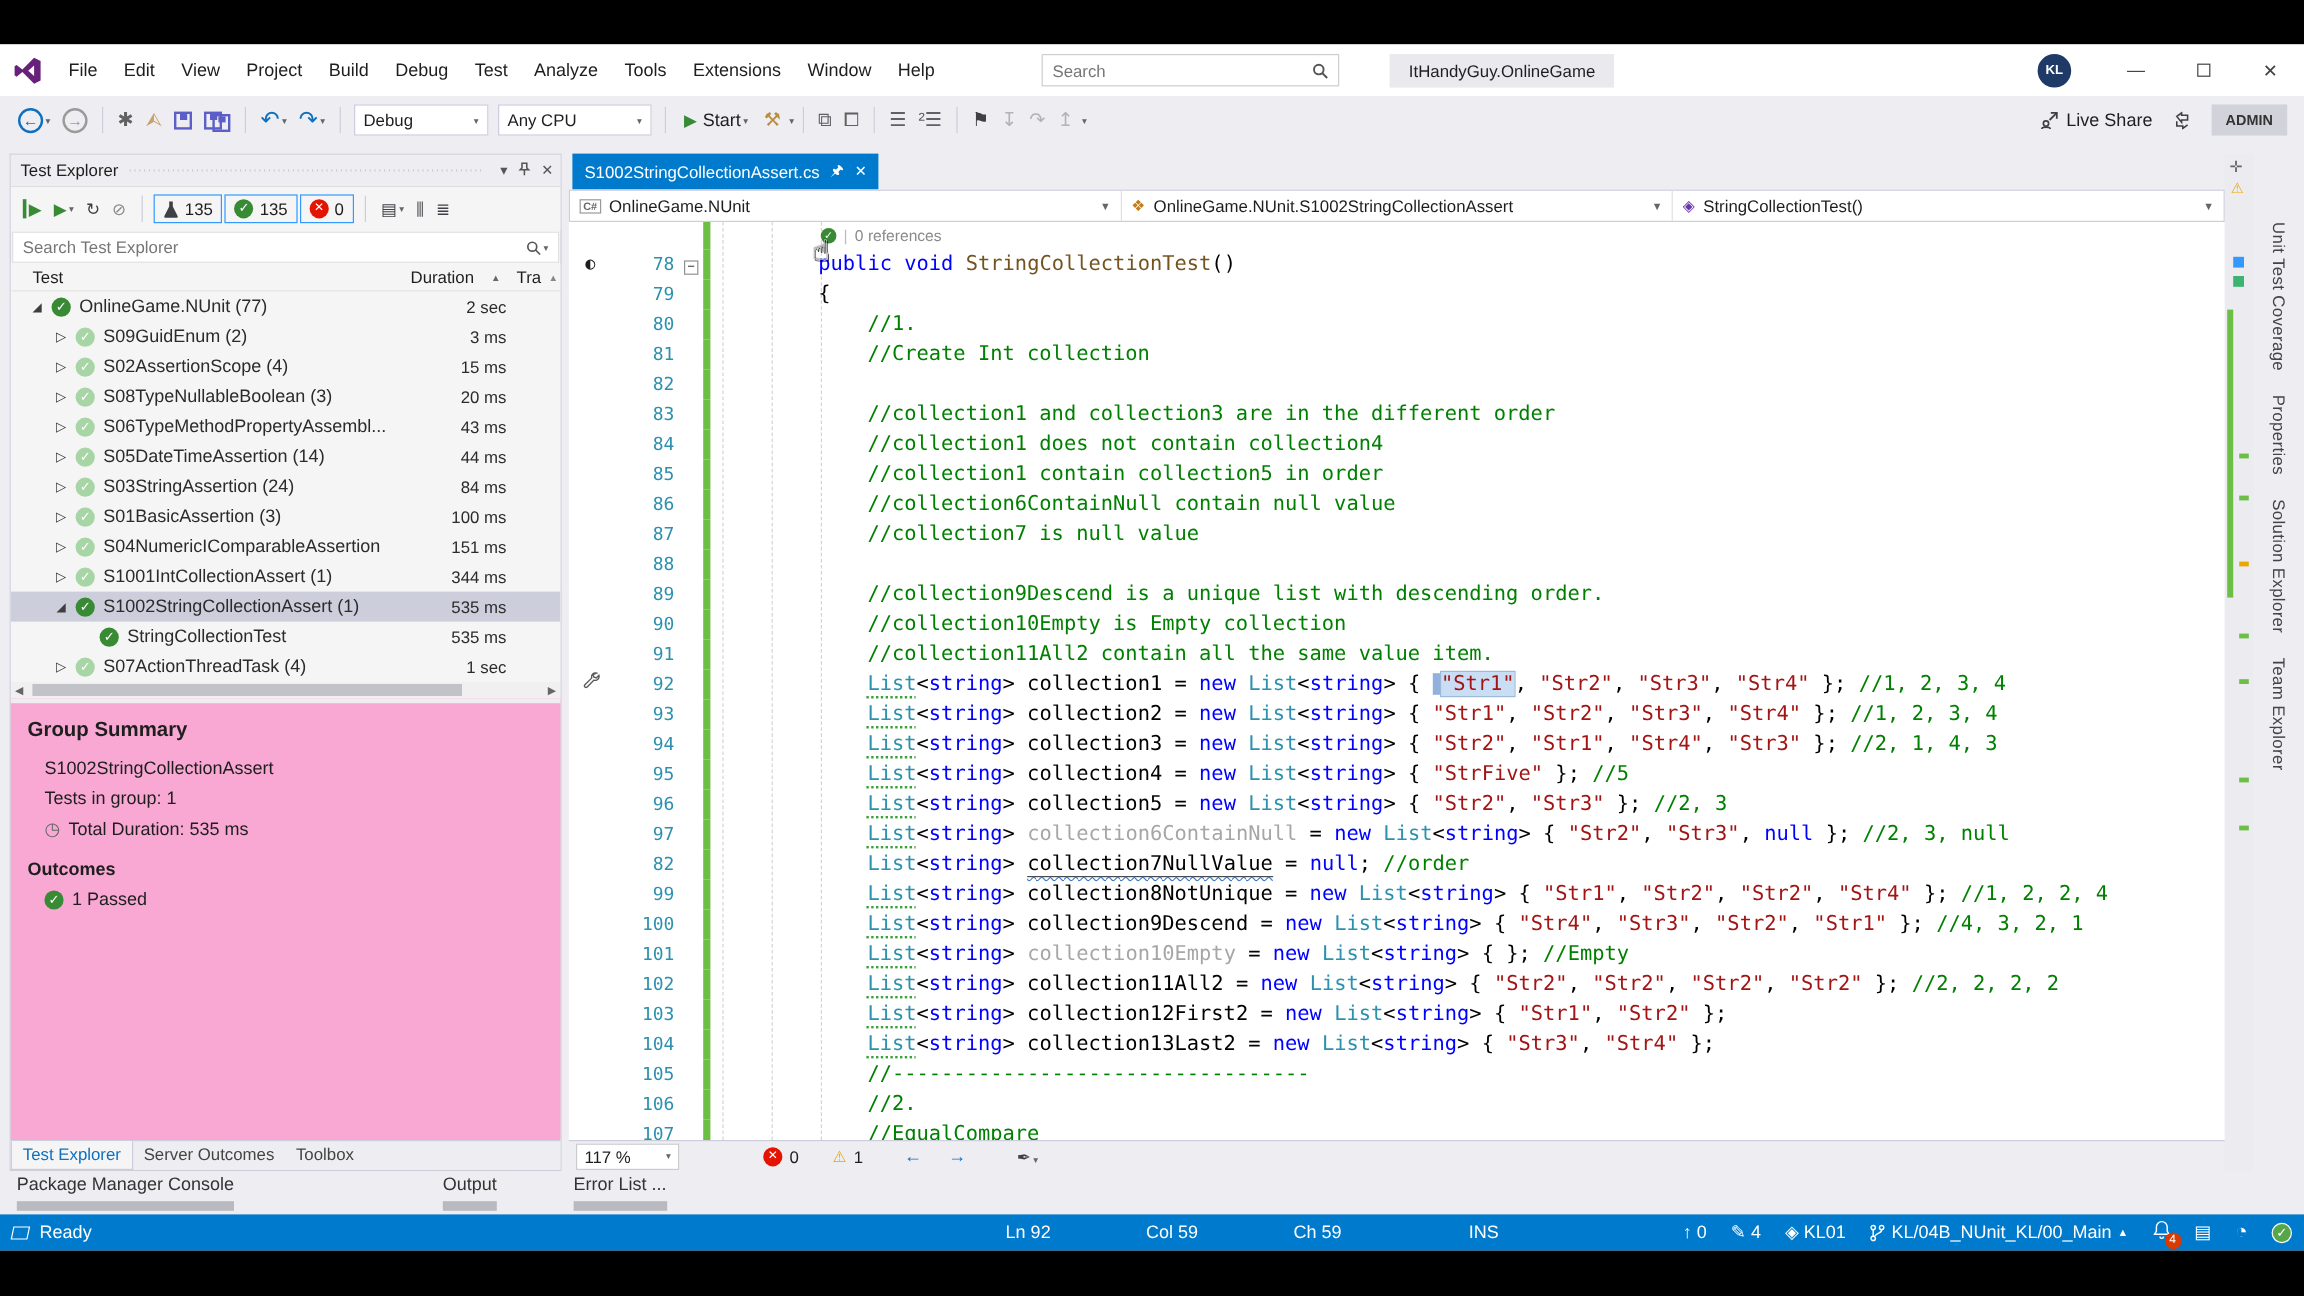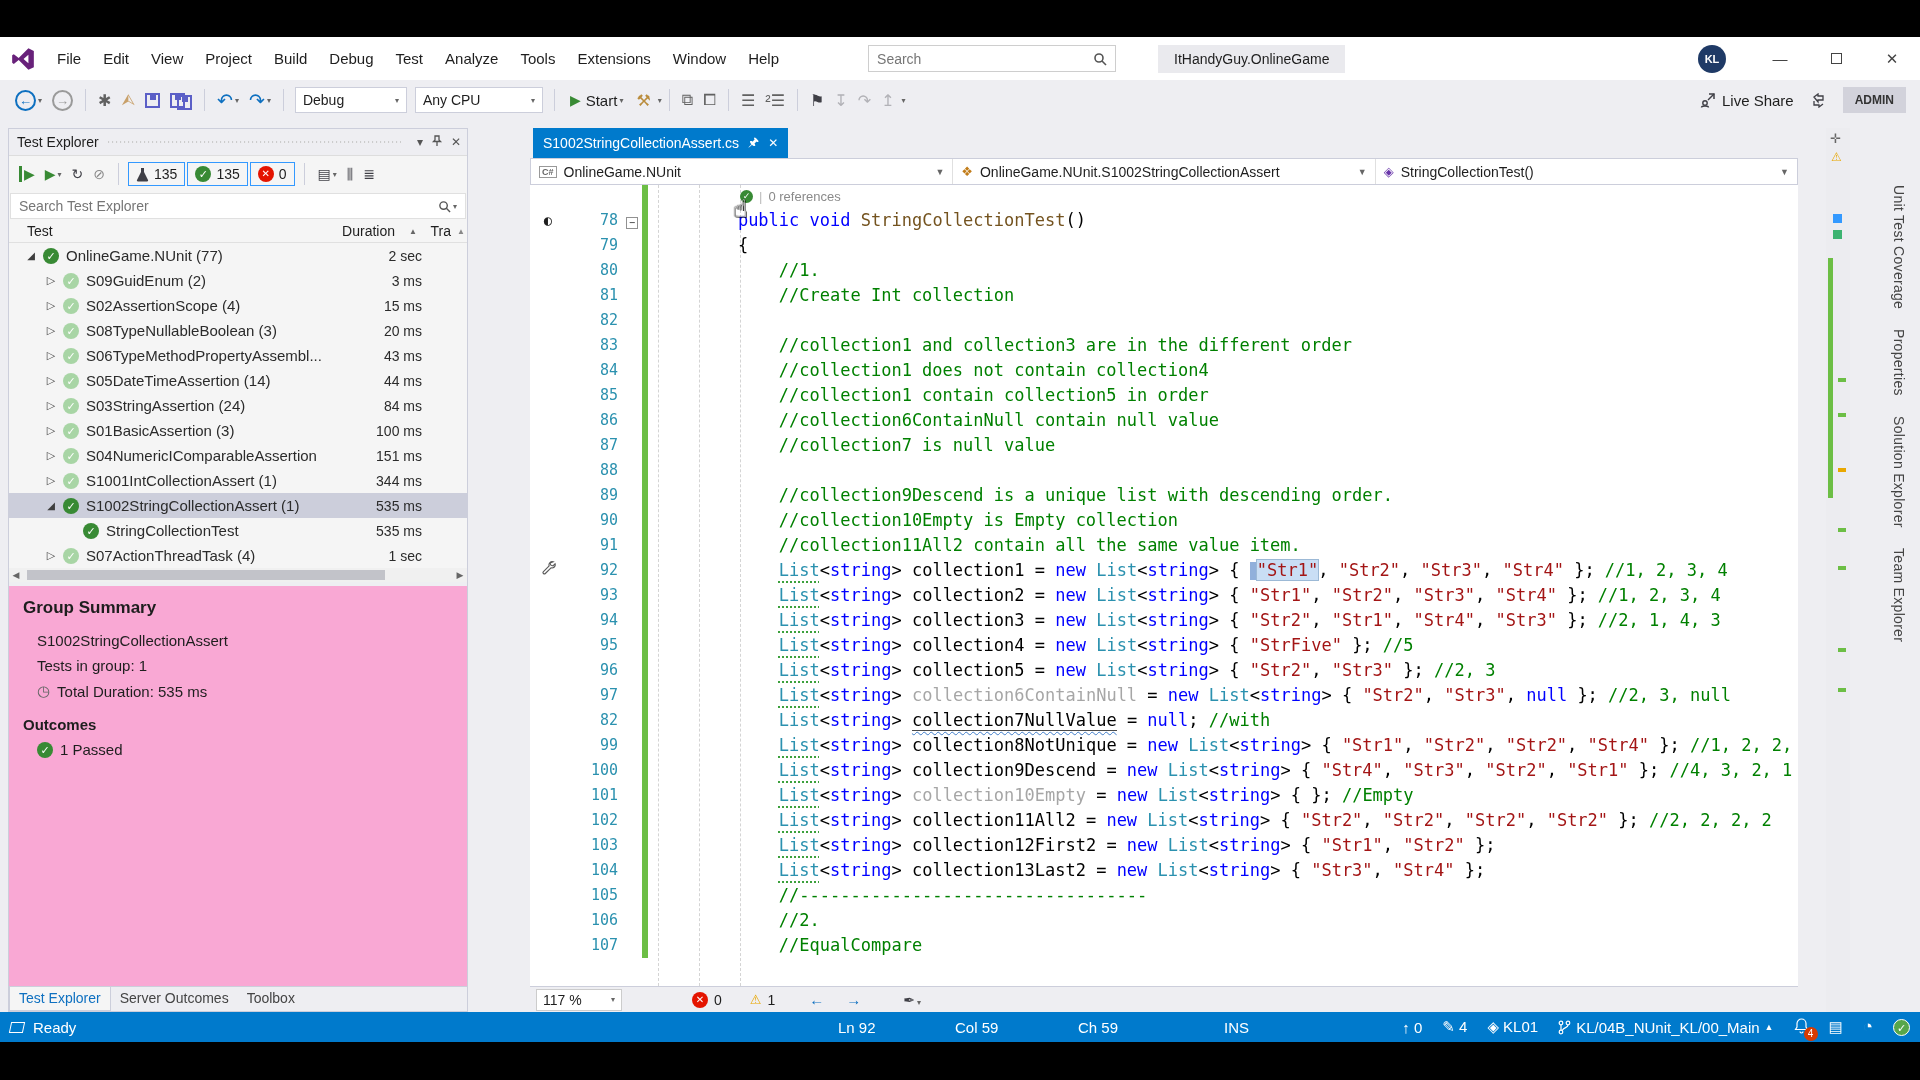--- a/index.html
+++ b/index.html
@@ -31,21 +31,21 @@
   .ddown { font-size:8px; color:#666; margin-left:2px; }
   .combo { width:112px; height:26px; background:#FFF; border:1px solid #CCCEDB; display:flex; align-items:center; padding:0 7px; margin:0 4px; font-size:14px; color:#1E1E1E; }
   .combo .ddown { margin-left:auto; }
   .startbtn { display:flex; align-items:center; margin:0 8px; color:#1E1E1E; }
   .startbtn .play { color:#388A34; font-size:14px; margin-right:5px; }
   .grayed { color:#B2B2B7; }
   .tb-right { margin-left:auto; display:flex; align-items:center; padding-right:14px; gap:16px; color:#1E1E1E; }
   .adminbtn { background:#D2D2DB; color:#333; font-size:12px; font-weight:bold; padding:6px 12px; }
 
   
-  .mainrow { flex:1 1 auto; display:flex; min-height:0;gap:28px; }
+  .mainrow { flex:1 1 auto; display:flex; min-height:0; }
   .leftpanel { width:460px; flex:0 0 auto; background:#F5F5F5; border:1px solid #CCCEDB; display:flex; flex-direction:column; margin:8px 0 0 8px; }
   .splitter { width:6px; flex:0 0 auto; }
   .editorcol { flex:1 1 auto; display:flex; flex-direction:column; min-width:0; padding-top:8px; }
   .annstrip { width:24px; flex:0 0 auto; background:#ECECF0; position:relative; margin-top:8px; }
   .righttabs { width:42px; flex:0 0 auto; background:#EEEEF2; display:flex; flex-direction:column; align-items:center; padding-top:55px; }
   .rtab { writing-mode:vertical-rl; font-size:14px; color:#444; padding:10px 0; letter-spacing:.3px; }
 
   
   .te-header { height:27px; display:flex; align-items:center; background:#EEEEF2; border-bottom:1px solid #DDD; padding:0 6px 0 8px; font-size:14px; color:#1E1E1E; }
   .te-dots { flex:1; height:8px; margin:0 8px; background:repeating-linear-gradient(90deg,#C8C8C8 0 1px,transparent 1px 4px); background-size:4px 2px; background-repeat:repeat-x; background-position:center; }
@@ -567,21 +567,21 @@
                 <div class="cn">97</div>
                 <div class="cf"></div>
                 <div class="cb"></div>
                 <div class="ct"><span class="p">            </span><span class="td">List</span><span class="p">&lt;</span><span class="k">string</span><span class="p">&gt; </span><span class="g">collection6ContainNull</span><span class="p"> = </span><span class="k">new</span><span class="p"> </span><span class="t">List</span><span class="p">&lt;</span><span class="k">string</span><span class="p">&gt; { </span><span class="s">"Str2"</span><span class="p">, </span><span class="s">"Str3"</span><span class="p">, </span><span class="k">null</span><span class="p"> }; </span><span class="c">//2, 3, null</span></div>
               </div>
               <div class="crow">
                 <div class="cg"></div>
                 <div class="cn">82</div>
                 <div class="cf"></div>
                 <div class="cb"></div>
-                <div class="ct"><span class="p">            </span><span class="t">List</span><span class="p">&lt;</span><span class="k">string</span><span class="p">&gt; </span><span class="uw">collection7NullValue</span><span class="p"> = </span><span class="k">null</span><span class="p">; </span><span class="c">//with</span></div>
+                <div class="ct"><span class="p">            </span><span class="t">List</span><span class="p">&lt;</span><span class="k">string</span><span class="p">&gt; </span><span class="uw">collection7NullValue</span><span class="p"> = </span><span class="k">null</span><span class="p">; </span><span class="c">//order</span></div>
               </div>
               <div class="crow">
                 <div class="cg"></div>
                 <div class="cn">99</div>
                 <div class="cf"></div>
                 <div class="cb"></div>
                 <div class="ct"><span class="p">            </span><span class="td">List</span><span class="p">&lt;</span><span class="k">string</span><span class="p">&gt; collection8NotUnique = </span><span class="k">new</span><span class="p"> </span><span class="t">List</span><span class="p">&lt;</span><span class="k">string</span><span class="p">&gt; { </span><span class="s">"Str1"</span><span class="p">, </span><span class="s">"Str2"</span><span class="p">, </span><span class="s">"Str2"</span><span class="p">, </span><span class="s">"Str4"</span><span class="p"> }; </span><span class="c">//1, 2, 2, 4</span></div>
               </div>
               <div class="crow">
                 <div class="cg"></div>
@@ -677,20 +677,34 @@
     </div>
 
     <div class="righttabs" id="right-tabs">
           <span class="rtab">Unit Test Coverage</span>
           <span class="rtab">Properties</span>
           <span class="rtab">Solution Explorer</span>
           <span class="rtab">Team Explorer</span>
         </div>
   </div>
 
+  <div class="bottomrow" id="bottom-panels">
+        <div class="bp-tab" style="margin-left: 14px;">
+          <span>Package Manager Console</span>
+          <span class="stub"></span>
+        </div>
+        <div class="bp-tab" style="margin-left: 174px;">
+          <span>Output</span>
+          <span class="stub"></span>
+        </div>
+        <div class="bp-tab" style="margin-left: 64px;">
+          <span>Error List ...</span>
+          <span class="stub"></span>
+        </div>
+      </div>
 
   <div class="statusbar">
     <div class="sb-left">
       <span class="sb-para"></span>
       <span>Ready</span>
     </div>
     <span class="sb-abs" style="left:838px;">Ln 92</span>
     <span class="sb-abs" style="left:955px;">Col 59</span>
     <span class="sb-abs" style="left:1078px;">Ch 59</span>
     <span class="sb-abs" style="left:1224px;">INS</span>

